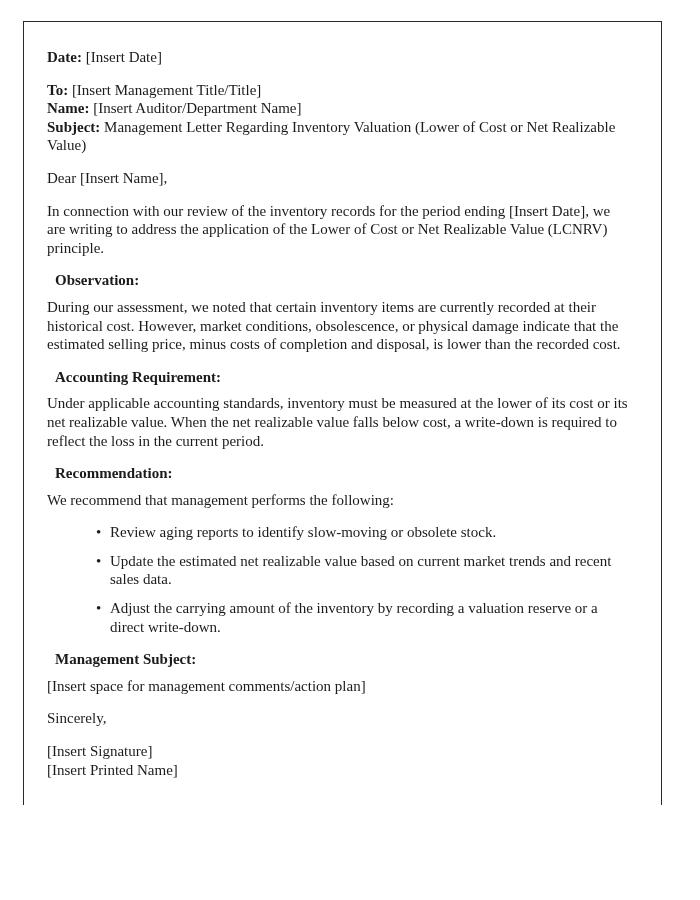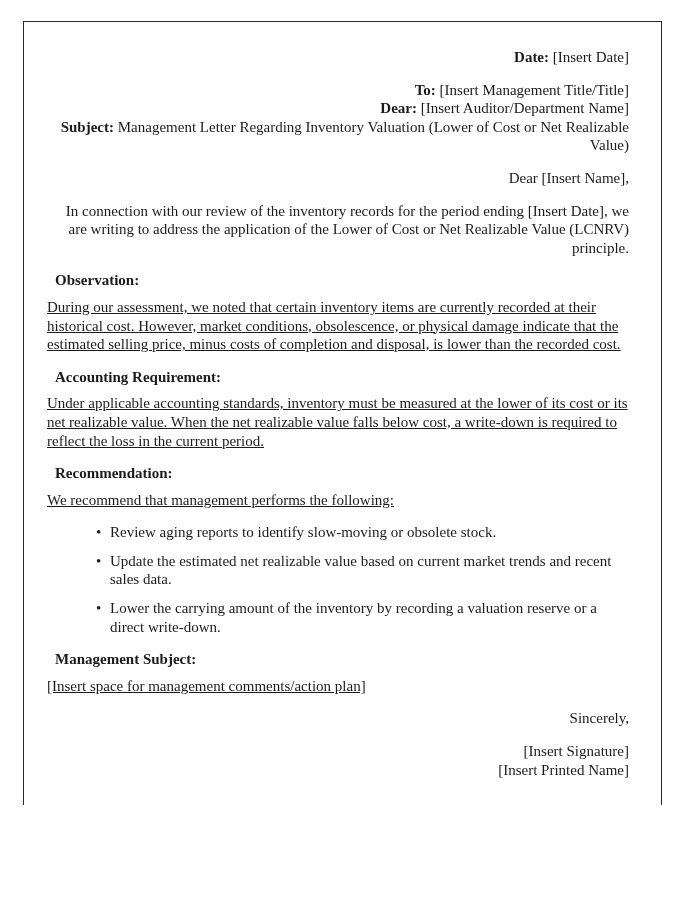--- a/index.html
+++ b/index.html
@@ -34,37 +34,36 @@
     position: absolute;
     left: 47px;
     top: 48px;
     width: 582px;
   }
 
   .block {
     font-size: 15px;
     line-height: 18.6px;
     margin: 0 0 14px 0;
-    text-align: right;
+    text-align: left;
   }
   .lbl {
     font-weight: bold;
   }
   .heading {
     font-size: 15px;
     line-height: 18.6px;
     font-weight: bold;
     margin: 8px;
   }
   .section {
     margin: 0 0 14px 0;
   }
   .section .heading + .body-text {
     margin-top: 0;
-    text-decoration: underline;
   }
   .body-text {
     font-size: 15px;
     line-height: 18.6px;
     margin: 0;
   }
 
   ul.bullets {
     margin: 14px 0 14px 0;
     padding: 0 0 0 39px;
@@ -102,21 +101,21 @@
     <span class="lbl">Date:</span>
     <span>[Insert Date]</span>
   </p>
 
   <div class="block">
     <div class="addr-line">
       <span class="lbl">To:</span>
       <span>[Insert Management Title/Title]</span>
     </div>
     <div class="addr-line">
-      <span class="lbl">Dear:</span>
+      <span class="lbl">Name:</span>
       <span>[Insert Auditor/Department Name]</span>
     </div>
     <div class="addr-line">
       <span class="lbl">Subject:</span>
       <span>Management Letter Regarding Inventory Valuation (Lower of Cost or Net Realizable Value)</span>
     </div>
   </div>
 
   <p class="block">Dear [Insert Name],</p>
 
@@ -131,21 +130,21 @@
     <div class="heading">Accounting Requirement:</div>
     <p class="body-text">Under applicable accounting standards, inventory must be measured at the lower of its cost or its net realizable value. When the net realizable value falls below cost, a write-down is required to reflect the loss in the current period.</p>
   </div>
 
   <div class="section">
     <div class="heading">Recommendation:</div>
     <p class="body-text">We recommend that management performs the following:</p>
     <ul class="bullets">
       <li>Review aging reports to identify slow-moving or obsolete stock.</li>
       <li>Update the estimated net realizable value based on current market trends and recent sales data.</li>
-      <li>Lower the carrying amount of the inventory by recording a valuation reserve or a direct write-down.</li>
+      <li>Adjust the carrying amount of the inventory by recording a valuation reserve or a direct write-down.</li>
     </ul>
   </div>
 
   <div class="section">
     <div class="heading">Management Subject:</div>
     <p class="body-text">[Insert space for management comments/action plan]</p>
   </div>
 
 
   <p class="block">Sincerely,</p>

